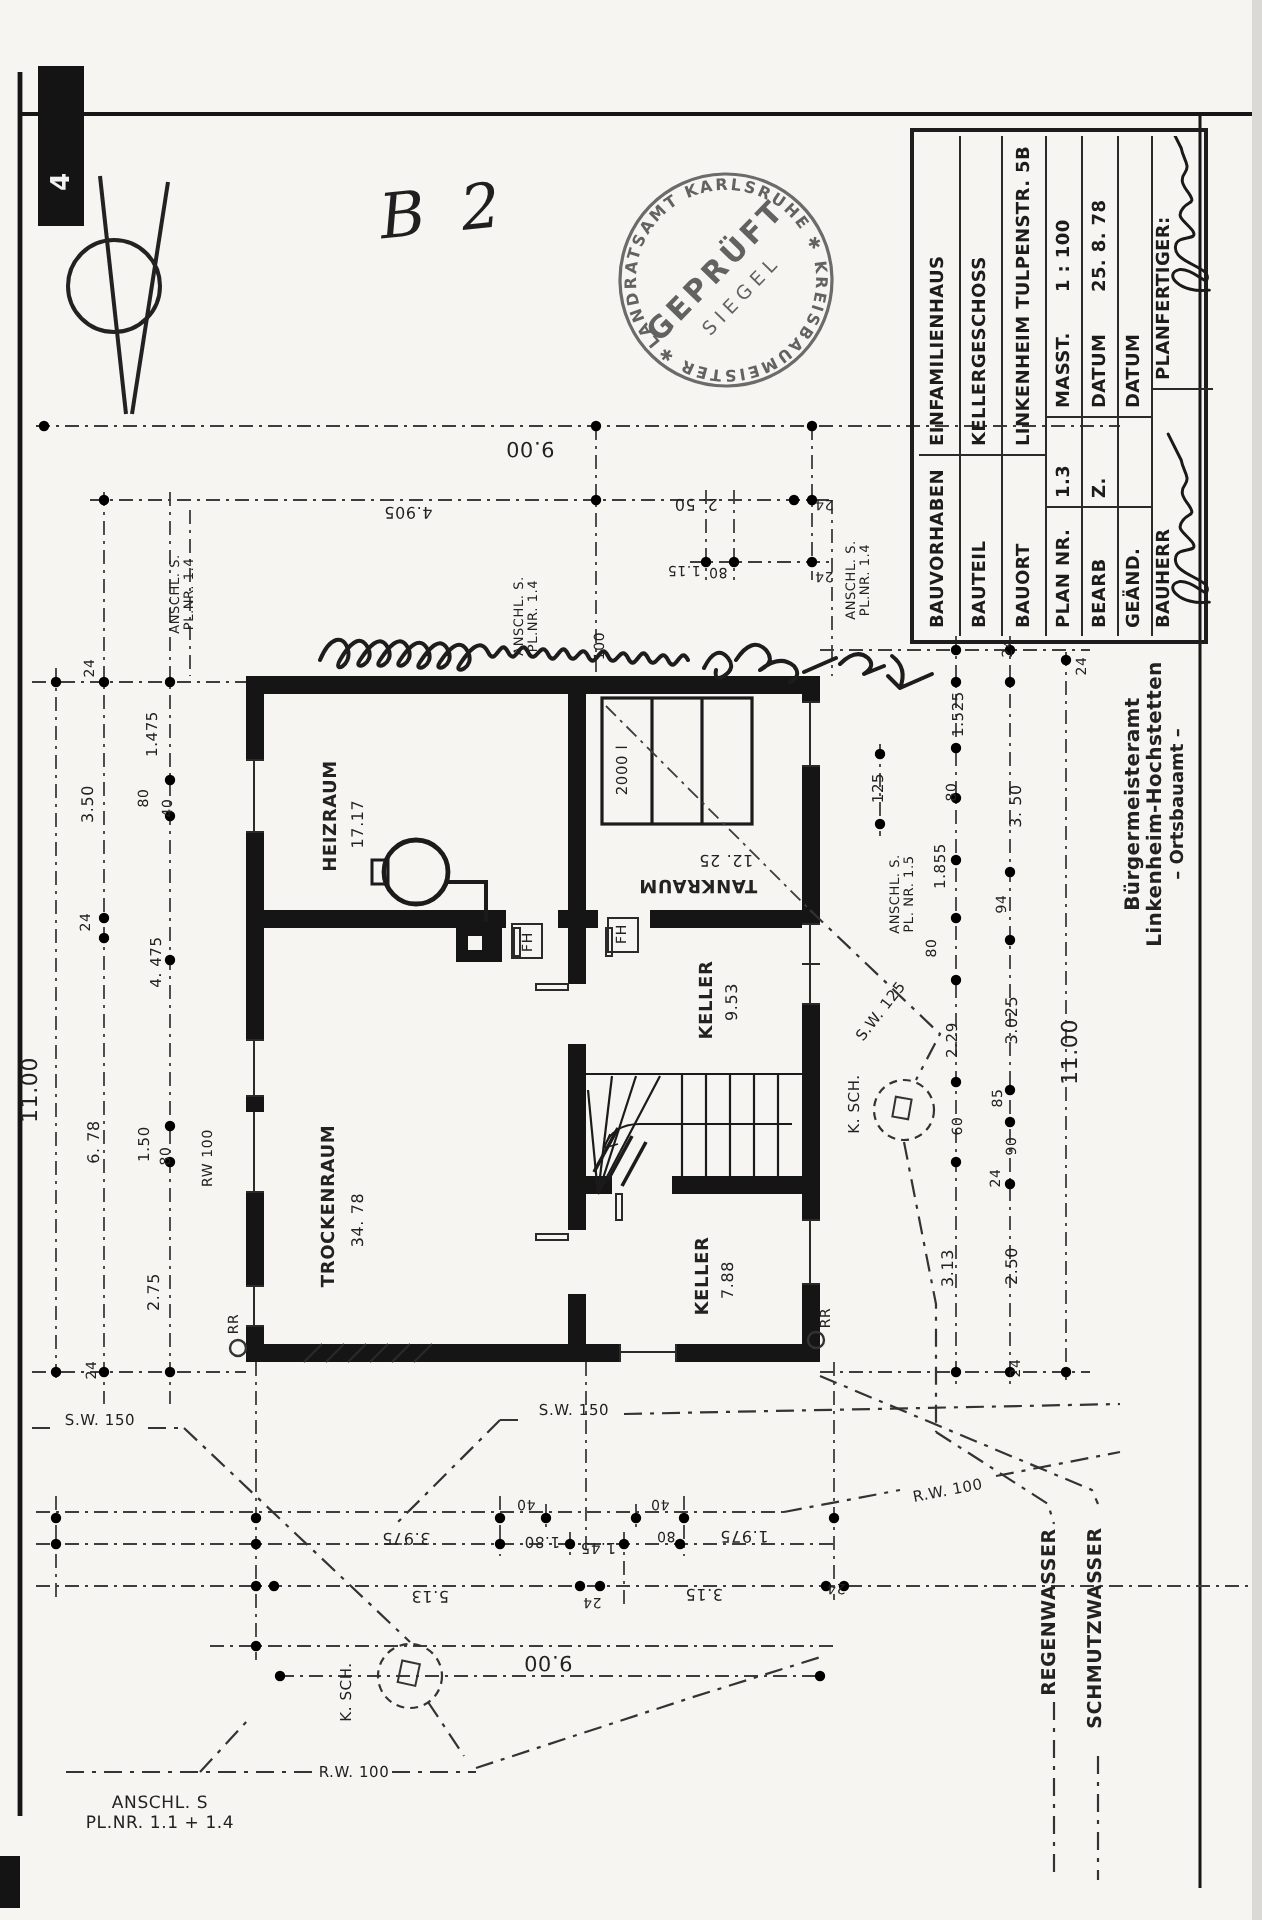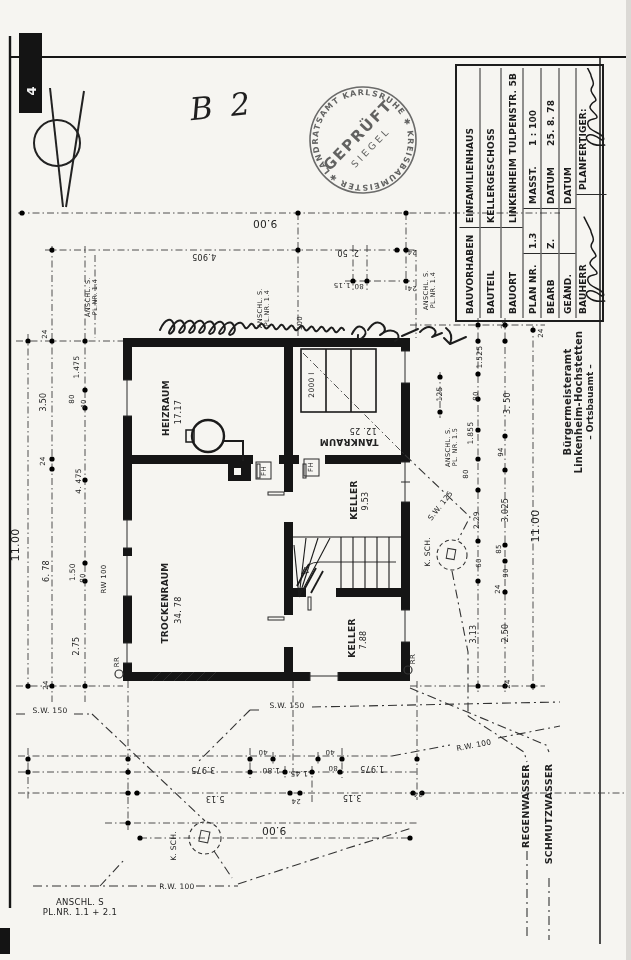--- a/index.html
+++ b/index.html
@@ -420,21 +420,21 @@
       <span class="lbl" style="left: 372px; top: 768px; font-size: 8px; transform: translate(-50%, -50%) rotate(180deg);">1.975</span>
       <span class="lbl" style="left: 215px; top: 798px; font-size: 8px; transform: translate(-50%, -50%) rotate(180deg);">5.13</span>
       <span class="lbl" style="left: 352px; top: 797px; font-size: 8px; transform: translate(-50%, -50%) rotate(180deg);">3.15</span>
       <span class="lbl" style="left: 296px; top: 801px; font-size: 7px; transform: translate(-50%, -50%) rotate(180deg);">24</span>
       <span class="lbl" style="left: 418px; top: 794px; font-size: 7px; transform: translate(-50%, -50%) rotate(180deg);">24</span>
       <span class="lbl" style="left: 274px; top: 831px; font-size: 10.5px; transform: translate(-50%, -50%) rotate(180deg);">9.00</span>
       <span class="lbl" style="left: 174px; top: 846px; font-size: 7.5px; transform: translate(-50%, -50%) rotate(-90deg);">K. SCH.</span>
       <span class="lbl" style="left: 474px; top: 746px; font-size: 7.5px; transform: translate(-50%, -50%) rotate(-11deg);">R.W. 100</span>
       <span class="lbl" style="left: 177px; top: 887px; font-size: 7.5px; transform: translate(-50%, -50%) rotate(0deg);">R.W. 100</span>
       <span class="lbl" style="left: 80px; top: 908px; font-size: 8.5px; transform: translate(-50%, -50%) rotate(0deg);">ANSCHL. S
-PL.NR. 1.1 + 2.1</span>
+PL.NR. 1.1 + 1.4</span>
       <span class="lbl" style="left: 526px; top: 806px; font-size: 9.5px; font-weight: 700; transform: translate(-50%, -50%) rotate(-90deg);">REGENWASSER</span>
       <span class="lbl" style="left: 549px; top: 814px; font-size: 9.5px; font-weight: 700; transform: translate(-50%, -50%) rotate(-90deg);">SCHMUTZWASSER</span>
     </div>
 
   <svg id="stamp" viewBox="0 0 120 120">
     <defs>
       <path id="ringpath" d="M15,60 a45,45 0 1 1 0,0.01" fill="none"></path>
     </defs>
     <circle cx="60" cy="60" r="53"></circle>
     <text font-size="15" font-weight="700" letter-spacing="2" text-anchor="middle" x="60" y="58">GEPRÜFT</text>

